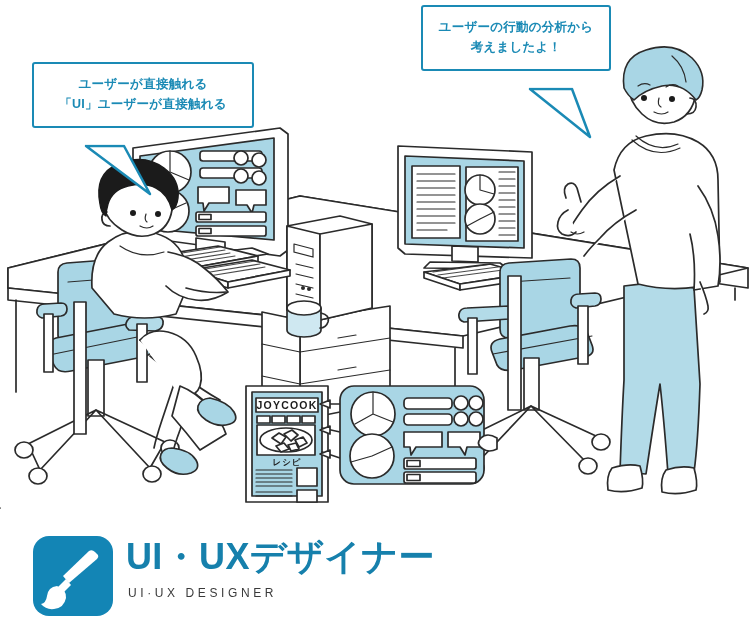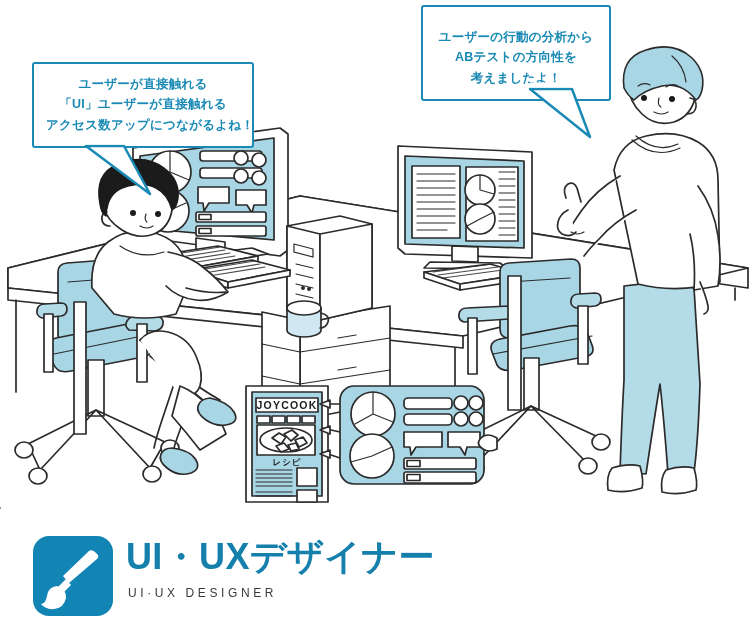--- a/index.html
+++ b/index.html
@@ -11,21 +11,21 @@
   #illus{position:absolute;left:0;top:0;width:750px;height:520px;}
 
   
   .bubble{position:absolute;box-sizing:border-box;
           border:2.5px solid #1a8ab5;background:#ffffff;border-radius:3px;
           color:#1a8ab5;font-weight:bold;text-align:center;
           letter-spacing:.02em;}
   .bubble .ln{display:block;white-space:nowrap;}
   #bubble-left{left:32px;top:62px;width:222px;padding:10px 12px 11px;
                font-size:12.5px;line-height:1.62;}
-  #bubble-right{left:421px;top:5px;width:190px;padding:20px 6px 11px;
+  #bubble-right{left:421px;top:5px;width:190px;padding:10px 6px 11px;
                 font-size:12.5px;line-height:1.62;}
 
   
   #footer{position:absolute;left:0;top:520px;width:750px;height:120px;padding-left:26px;}
   #badge{position:absolute;left:33px;top:16px;width:80px;height:80px;
          background:#1385b5;border-radius:16px;}
   #badge svg{position:absolute;left:0;top:0;}
   #title-block{position:absolute;left:126px;top:16px;}
   #title{color:#1680ac;font-size:36px;font-weight:bold;line-height:1.15;
          letter-spacing:.01em;margin:0;white-space:nowrap;}
@@ -333,30 +333,28 @@
 
       <path class="stw" d="M497 438 q-10 -6 -16 0 q-6 6 2 11 q6 4 14 0 z"></path>
     </g>
 
     <path class="st" d="M0 508 L0 508"></path>
   </svg>
 
   <div class="bubble" id="bubble-left">
     <span class="ln">ユーザーが直接触れる</span>
     <span class="ln">「UI」ユーザーが直接触れる</span>
-    <span class="ln">アクセス数アップにつながるよね！</span>
   </div>
   <svg style="position:absolute;left:84px;top:146px;width:100px;height:48px;overflow:visible">
     <path d="M2 0 L66 48 L40 0 Z" fill="#ffffff" stroke="#1a8ab5" stroke-width="2.5" stroke-linejoin="round"></path>
     <path d="M2 -4 L40 -4" stroke="#ffffff" stroke-width="5"></path>
   </svg>
 
   <div class="bubble" id="bubble-right">
     <span class="ln">ユーザーの行動の分析から</span>
-    <span class="ln">ABテストの方向性を</span>
     <span class="ln">考えましたよ！</span>
   </div>
   <svg style="position:absolute;left:528px;top:89px;width:90px;height:50px;overflow:visible">
     <path d="M2 0 L62 48 L44 0 Z" fill="#ffffff" stroke="#1a8ab5" stroke-width="2.5" stroke-linejoin="round"></path>
     <path d="M2 -4 L44 -4" stroke="#ffffff" stroke-width="5"></path>
   </svg>
 
   <div id="footer">
     <div id="badge">
       <svg width="80" height="80" viewBox="0 0 80 80">

